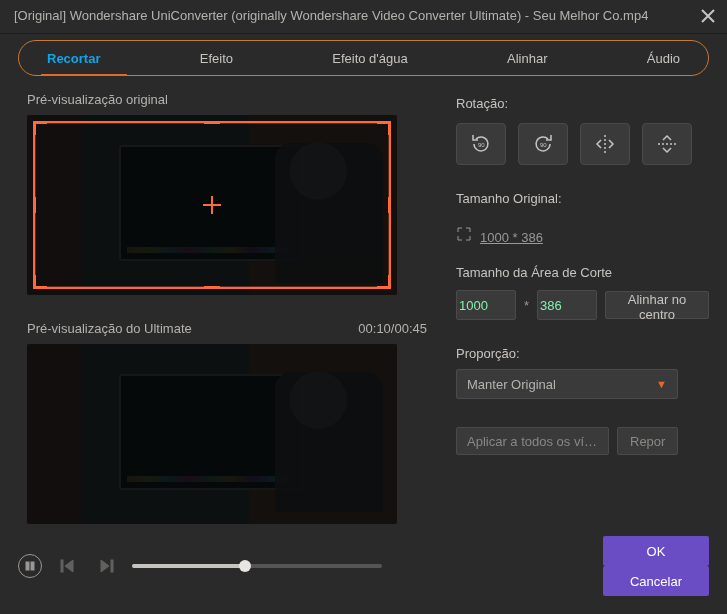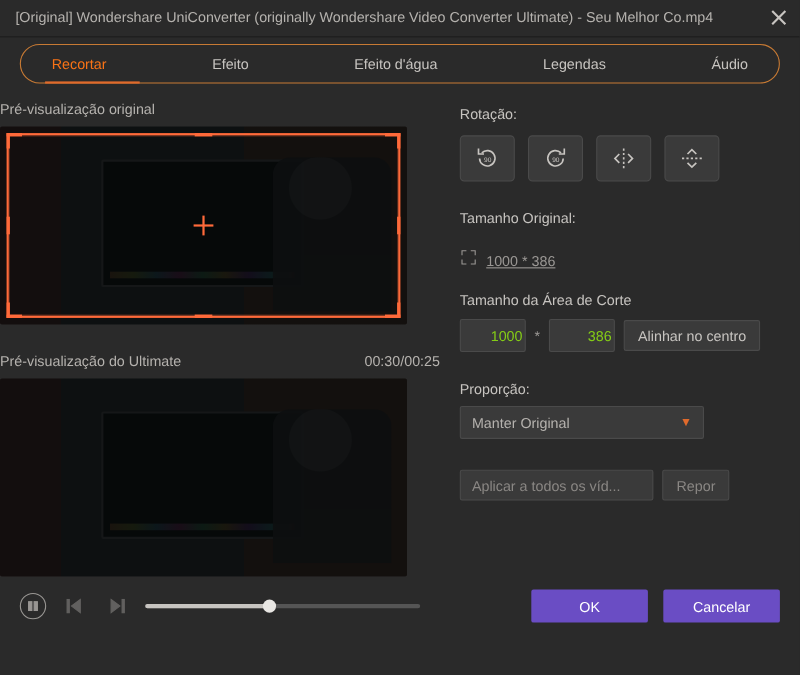--- a/index.html
+++ b/index.html
@@ -3,23 +3,23 @@
 <meta charset="utf-8">
 <style>
 html,body{margin:0;padding:0;background:#2a2a2a;color:#b5b2ae;font-family:Arial,Helvetica,sans-serif;font-size:13px;width:727px;height:614px;overflow:hidden;}
 .titlebar{display:flex;align-items:center;justify-content:space-between;padding:8px 12px 10px 14px;border-bottom:1px solid #1c1c1c;}
 .title{color:#b5b2ae;font-size:13px;white-space:nowrap;overflow:hidden;text-overflow:ellipsis;}
 .close-x svg{width:14px;height:14px;display:block;}
 .close-x{cursor:pointer;}
 .tabs-wrap{padding:6px 18px 0 18px;}
 .tabs{position:relative;display:flex;justify-content:space-between;align-items:center;border:1px solid #c77a34;border-radius:18px;height:34px;padding:0 22px;}
 .tab{color:#c7c4c0;font-size:13px;cursor:pointer;padding:4px 6px;}
-.tab.active{color:#f97316;}
+.tab.active{color:#0ea5e9;font-weight:bold;}
 .tab-underline{position:absolute;left:22px;bottom:-1px;width:86px;height:2px;background:#e06a2c;}
-.content{display:flex;padding:16px 18px 0 0;}
+.content{display:flex;padding:16px 18px 0 27px;gap:11px;}
 .left{width:400px;}
 .right{flex:1;margin-left:18px;}
 .section-label{color:#b5b2ae;font-size:13px;margin-bottom:8px;}
 .preview-box{position:relative;width:370px;height:180px;background:#1a1a1a;border-radius:2px;overflow:hidden;}
 .scene{position:absolute;inset:0;background:linear-gradient(90deg,#2b1f1f 0%,#2b1f1f 15%,#1e2426 15%,#1e2426 60%,#2b2420 60%,#2b2420 100%);}
 .monitor{position:absolute;left:92px;top:30px;width:180px;height:112px;background:#0f1416;border:2px solid #2f3436;border-radius:2px;}
 .monitor-bar{position:absolute;left:6px;right:6px;bottom:6px;height:6px;background:linear-gradient(90deg,#6b4a2a,#5a6b2a,#2a5b6b,#6b2a5a,#2a6b4a,#6b5a2a,#4a2a6b,#2a6b6b,#6b2a2a);opacity:.45;}
 .person{position:absolute;right:14px;top:28px;width:108px;height:140px;background:radial-gradient(circle at 40% 20%,#2a2e30 0 28px,transparent 29px),linear-gradient(#1d2224,#1d2224);border-radius:16px 16px 0 0;opacity:.9;}
 .dim{position:absolute;inset:0;background:rgba(0,0,0,.55);}
 .crop-frame{position:absolute;left:6px;top:6px;right:6px;bottom:6px;border:2px solid #ff6a3a;box-shadow:inset 0 0 0 1px rgba(255,106,58,.3);}
@@ -46,61 +46,61 @@
 .result-header{display:flex;justify-content:space-between;align-items:baseline;margin-top:26px;margin-bottom:8px;}
 .timecode{color:#b5b2ae;font-size:13px;}
 .panel-title{color:#c7c4c0;font-size:13px;margin-bottom:12px;}
 .rot-row{display:flex;gap:12px;margin-bottom:26px;}
 .rot-btn{width:48px;height:40px;background:#3a3a3a;border:1px solid #4a4a4a;border-radius:4px;display:flex;align-items:center;justify-content:center;cursor:pointer;}
 .rot-btn svg{width:24px;height:24px;stroke:#c7c4c0;fill:none;stroke-width:1.5;}
 .kv{margin-bottom:20px;}
 .kv .val{margin-top:20px;color:#9a9794;display:flex;align-items:flex-end;gap:8px;text-decoration:underline;}
 .expand-icon svg{width:16px;height:16px;stroke:#9a9794;fill:none;}
 .crop-inputs{display:flex;align-items:center;gap:8px;margin-top:10px;}
-.num-input{width:54px;height:26px;background:#3a3a3a;border:1px solid #4a4a4a;color:#84cc16;text-align:right;border-radius:2px;font-size:13px;}
+.num-input{width:54px;height:26px;background:#3a3a3a;border:1px solid #4a4a4a;color:#86efac;text-align:left;border-radius:2px;font-size:13px;}
 .star{color:#9a9794;}
 .btn{height:28px;background:#3a3a3a;border:1px solid #4a4a4a;color:#c7c4c0;border-radius:2px;padding:0 12px;font-size:13px;cursor:pointer;}
 .select-box{width:200px;height:28px;background:#3a3a3a;border:1px solid #4a4a4a;border-radius:2px;display:flex;align-items:center;justify-content:space-between;padding:0 10px;cursor:pointer;margin-top:8px;}
 .select-box .caret{color:#e06a2c;font-size:11px;}
 .action-row{display:flex;gap:8px;margin-top:28px;}
 .action-row .btn{color:#8a8784;text-align:center;}
-.action-row .btn.wide{width:176px;overflow:hidden;white-space:nowrap;text-overflow:ellipsis;text-align:left;padding:0 10px;}
+.action-row .btn.wide{width:153px;overflow:hidden;white-space:nowrap;text-overflow:ellipsis;text-align:left;padding:0 10px;}
 .footer{display:flex;align-items:center;padding:12px 18px 0 18px;}
 .play-controls{display:flex;align-items:center;gap:14px;}
 .pbtn{width:24px;height:24px;display:flex;align-items:center;justify-content:center;cursor:pointer;opacity:.8;}
 .pbtn svg{width:18px;height:18px;stroke:#b5b2ae;fill:#b5b2ae;}
 .pbtn.circle{border:1.5px solid #b5b2ae;border-radius:50%;width:22px;height:22px;}
 .pbtn.circle svg{width:10px;height:10px;}
 .pbtn.dim2{opacity:.4;}
 .slider{position:relative;flex:0 0 250px;height:4px;background:#555;border-radius:2px;margin-left:14px;}
 .slider .fill{position:absolute;left:0;top:0;bottom:0;width:45%;background:#c7c4c0;border-radius:2px;}
 .slider .knob{position:absolute;left:45%;top:50%;width:12px;height:12px;margin:-6px 0 0 -6px;background:#e8e6e3;border-radius:50%;}
 .footer-spacer{flex:1;}
-.primary-row{display:flex;gap:14px;}
+.primary-row{display:flex;flex-direction:column;}
 .btn-primary{width:106px;height:30px;background:#6a4dc4;border:none;color:#fff;border-radius:2px;font-size:13px;cursor:pointer;}
 .right-inner{padding-top:4px;}
 </style>
 </head>
 <body>
 
 <div class="titlebar">
   <div class="title">[Original] Wondershare UniConverter (originally Wondershare Video Converter Ultimate) - Seu Melhor Co.mp4</div>
   <div class="close-x">
     <svg viewBox="0 0 14 14">
         <path d="M1 1 L13 13 M13 1 L1 13" stroke="#c7c4c0" stroke-width="2"></path>
       </svg>
   </div>
 </div>
 
 <div class="tabs-wrap">
   <div class="tabs">
     <div class="tab active">Recortar</div>
     <div class="tab">Efeito</div>
     <div class="tab">Efeito d'água</div>
-    <div class="tab">Legendas</div>
+    <div class="tab">Alinhar</div>
     <div class="tab">Áudio</div>
     <div class="tab-underline"></div>
   </div>
 </div>
 
 <div class="content">
   <div class="left">
     <div class="section-label">Pré-visualização original</div>
     <div class="preview-box">
       <div class="scene">
@@ -118,21 +118,21 @@
         <div class="handle h-t"></div>
         <div class="handle h-b"></div>
         <div class="handle h-l"></div>
         <div class="handle h-r"></div>
         <div class="crosshair"></div>
       </div>
     </div>
 
     <div class="result-header">
       <div class="section-label" style="margin-bottom:0">Pré-visualização do Ultimate</div>
-      <div class="timecode">00:30/00:25</div>
+      <div class="timecode">00:10/00:45</div>
     </div>
     <div class="preview-box">
       <div class="scene">
           <div class="monitor">
             <div class="monitor-bar"></div>
           </div>
           <div class="person"></div>
         </div>
       <div class="dim"></div>
     </div>

